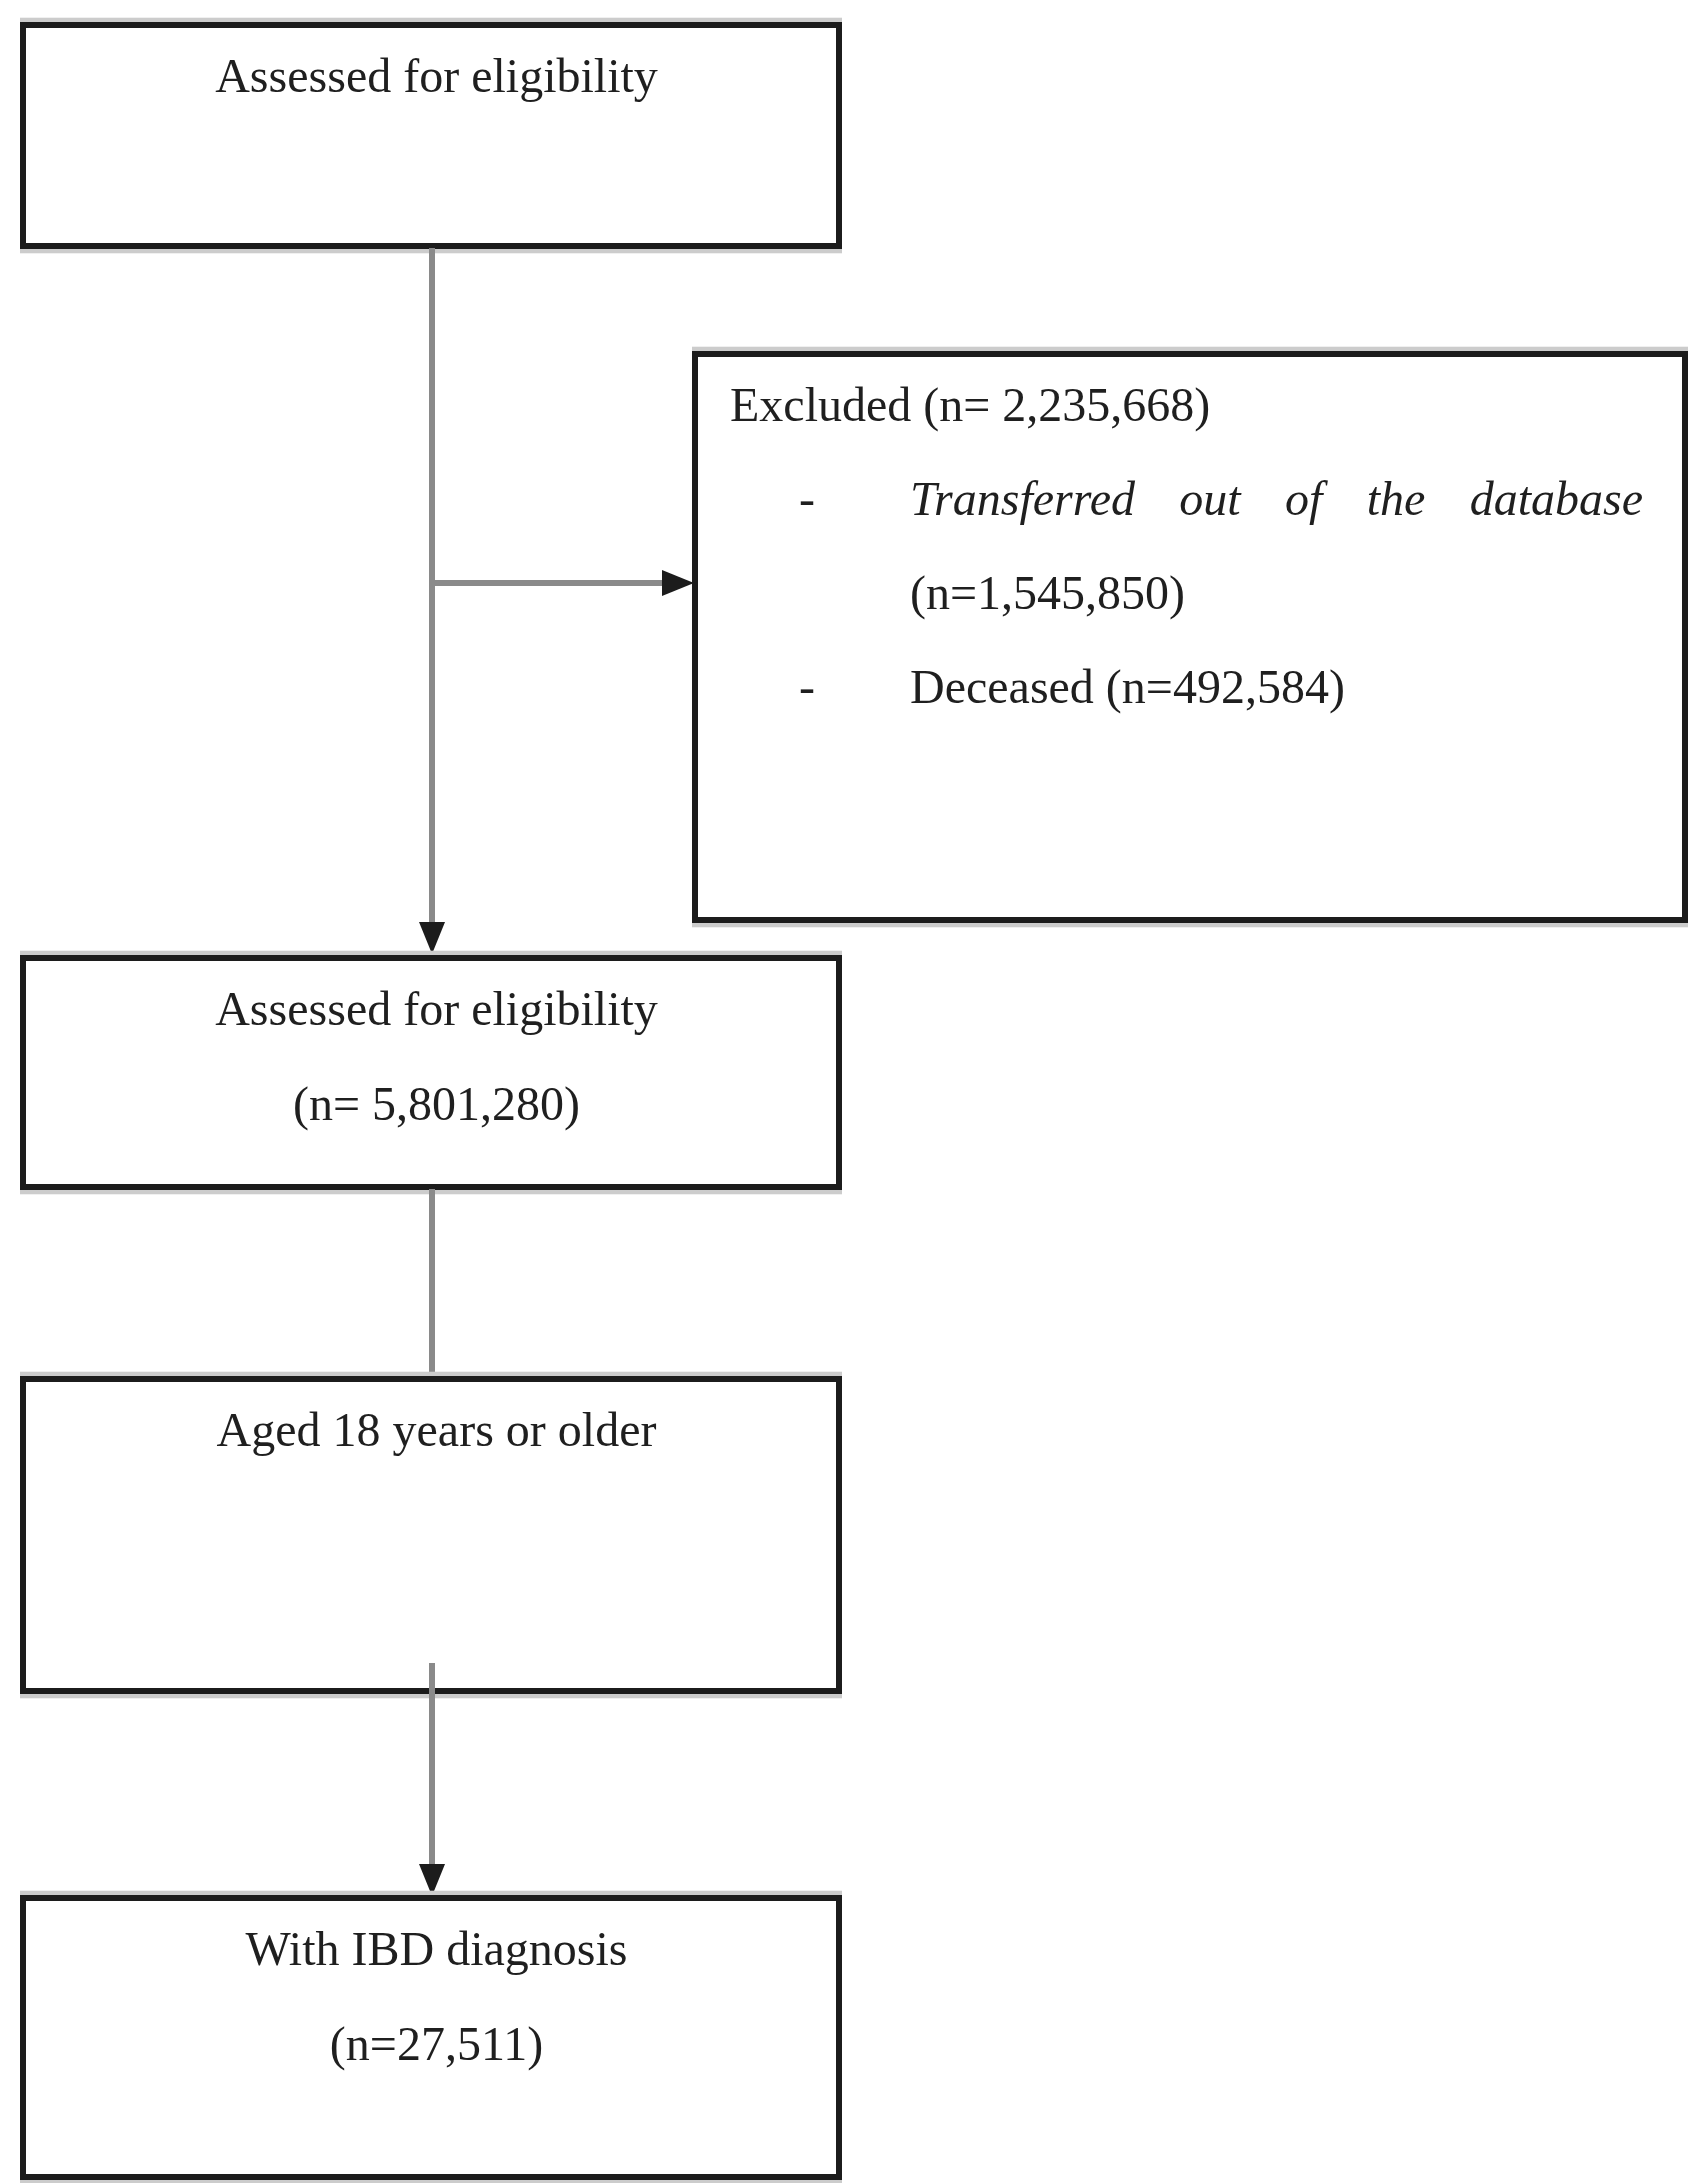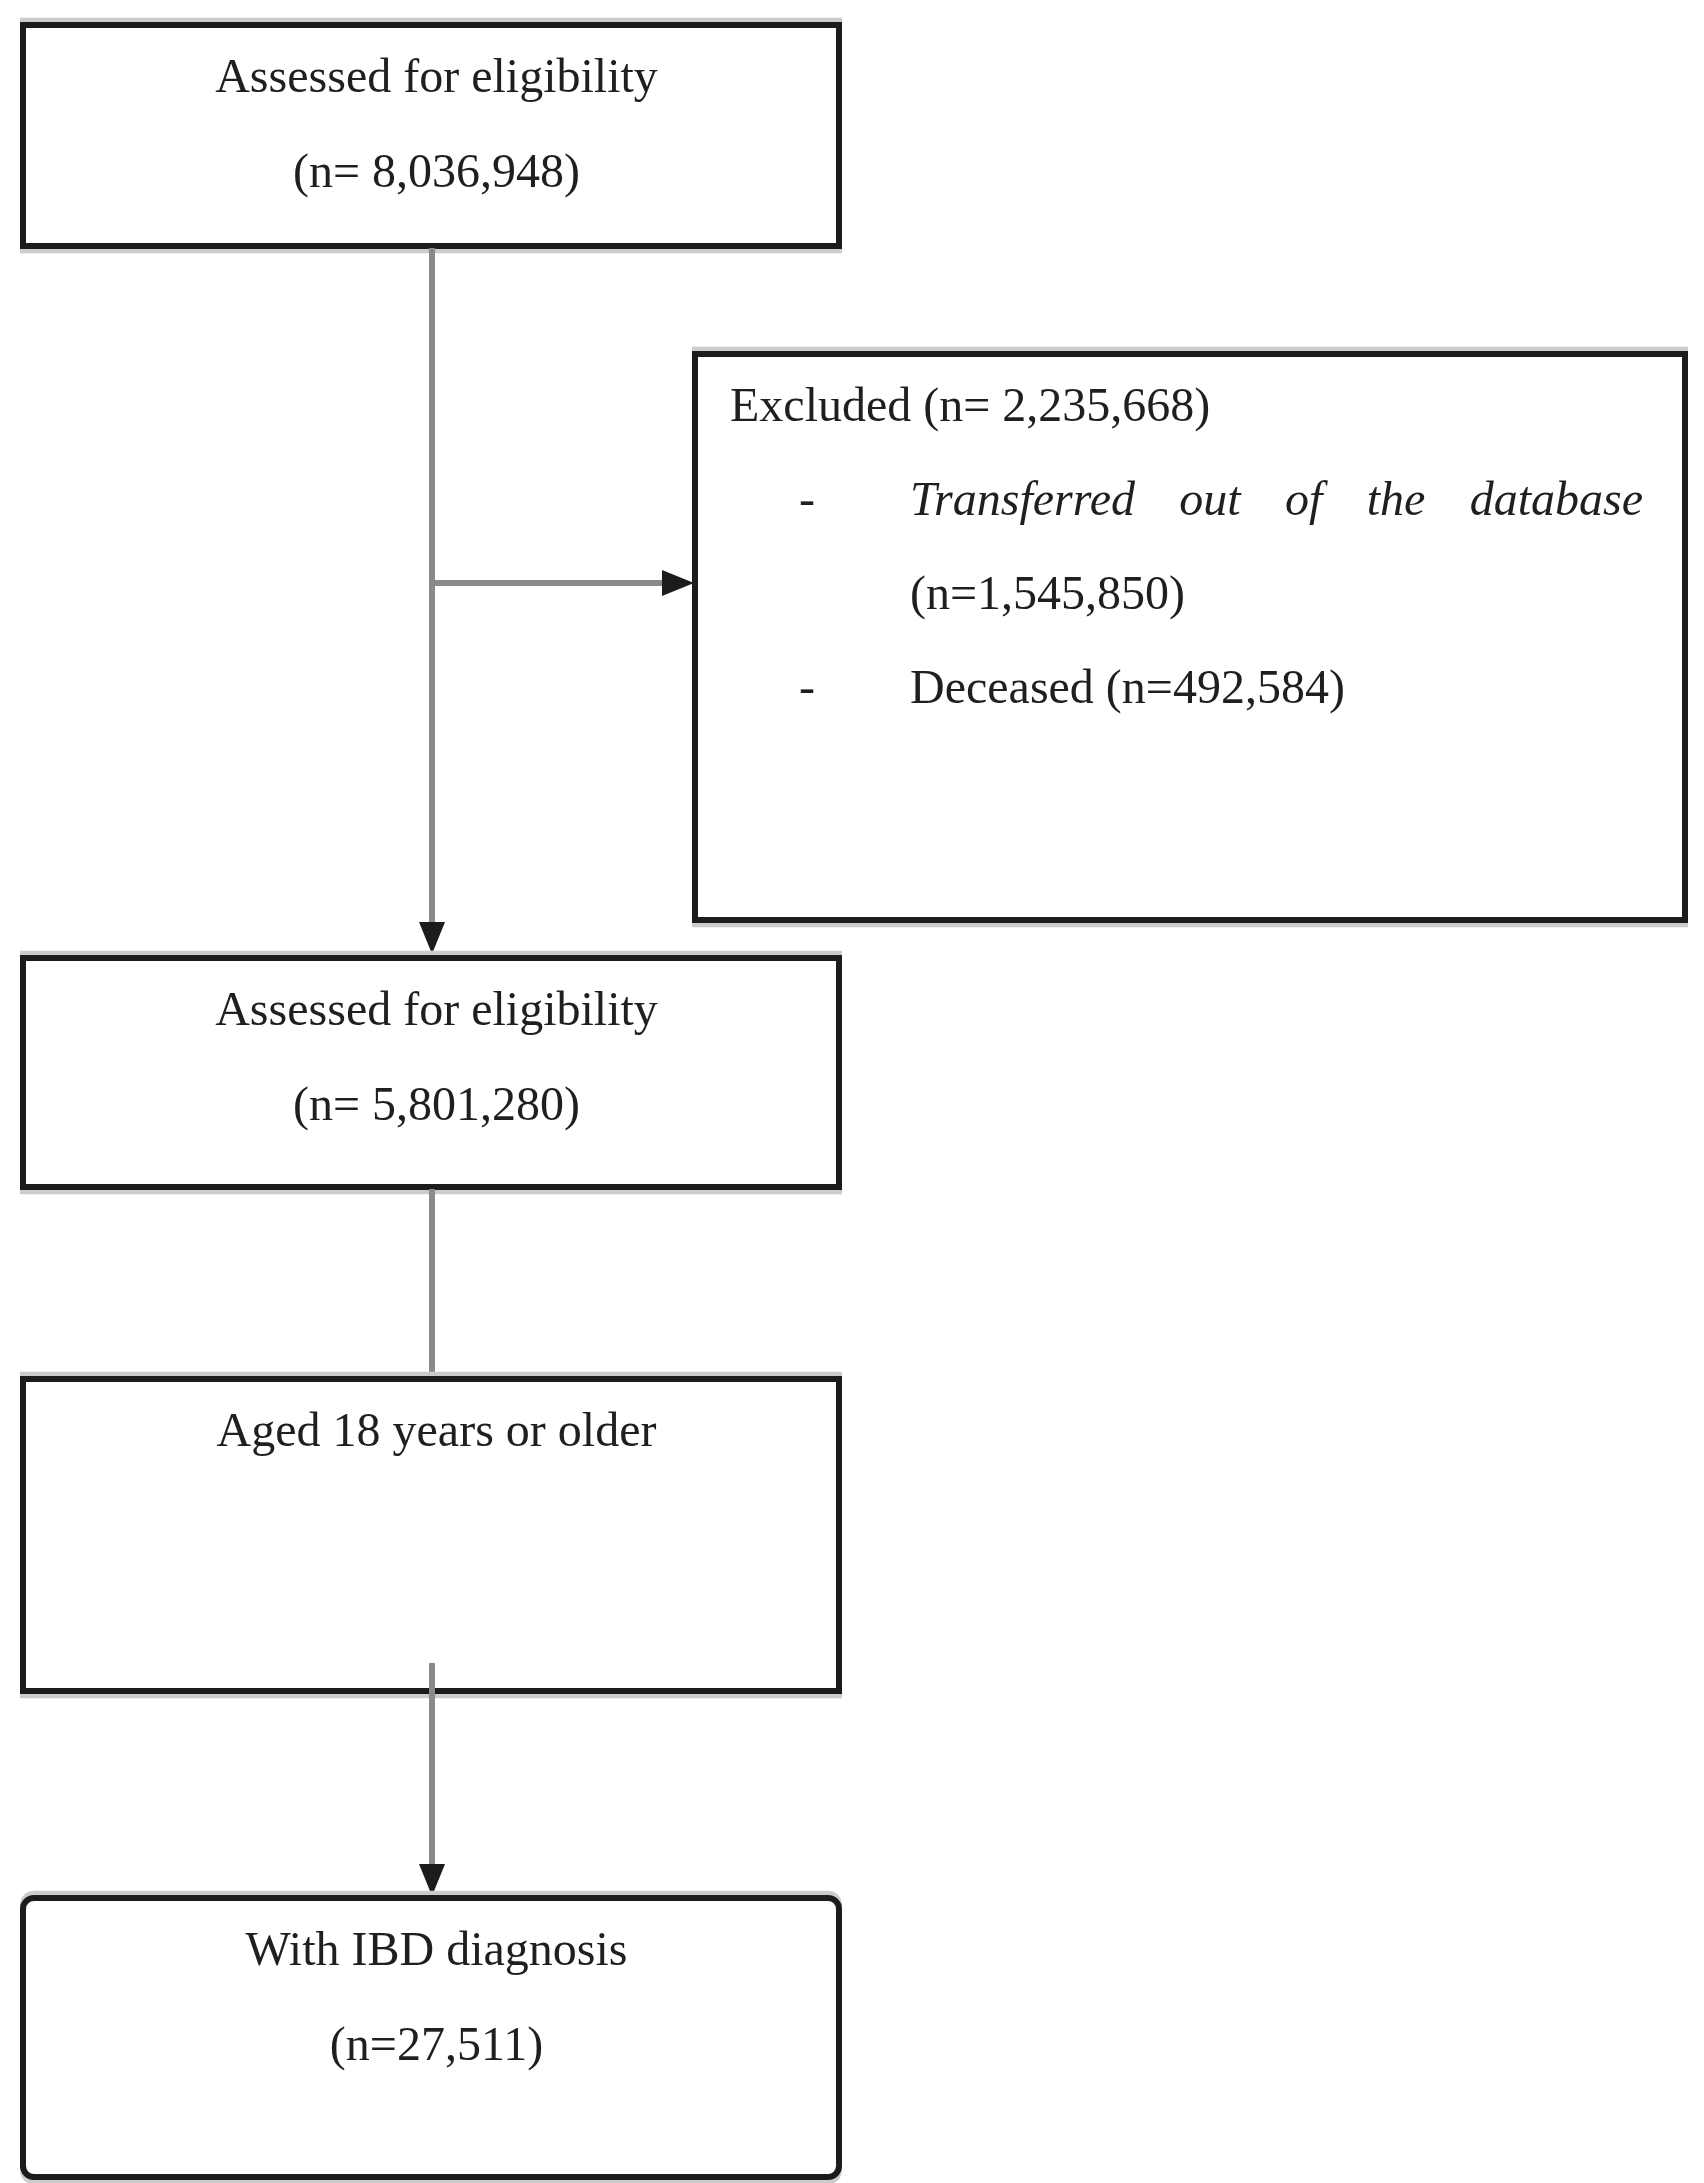--- a/index.html
+++ b/index.html
@@ -30,21 +30,21 @@
     text-align: center;
     padding-left: 11px;
   }
   .center-box .box-line {
     line-height: 95px;
     white-space: nowrap;
   }
   #box-assessed-initial { top: 21.6px;   height: 227px; }
   #box-assessed-second  { top: 955px; height: 235px; }
   #box-aged             { top: 1376px; height: 318px; }
-  #box-ibd              { top: 1895px; height: 285px; border-radius: 14px; }
+  #box-ibd              { top: 1895px; height: 285px; }
 
   #box-excluded {
     left: 692px;
     top: 351px;
     width: 996px;
     height: 572px;
     text-align: left;
   }
   .excl-title {
     line-height: 95px;
@@ -115,21 +115,20 @@
     left: 662px;
   }
 </style>
 </head>
 <body>
 
 <div class="canvas">
 
   <div id="box-assessed-initial" class="flow-box center-box">
     <div class="box-line">Assessed for eligibility</div>
-    <div class="box-line">(n= 8,036,948)</div>
   </div>
 
   <div id="seg-box1-box2" class="connector-v"></div>
   <div class="connector-h"></div>
   <div class="arrow-right"></div>
   <div id="arrow-into-assessed-second" class="arrow-down"></div>
 
   <div id="box-excluded" class="flow-box">
     <div class="excl-title">Excluded (n= 2,235,668)</div>
     <div class="excl-item">

